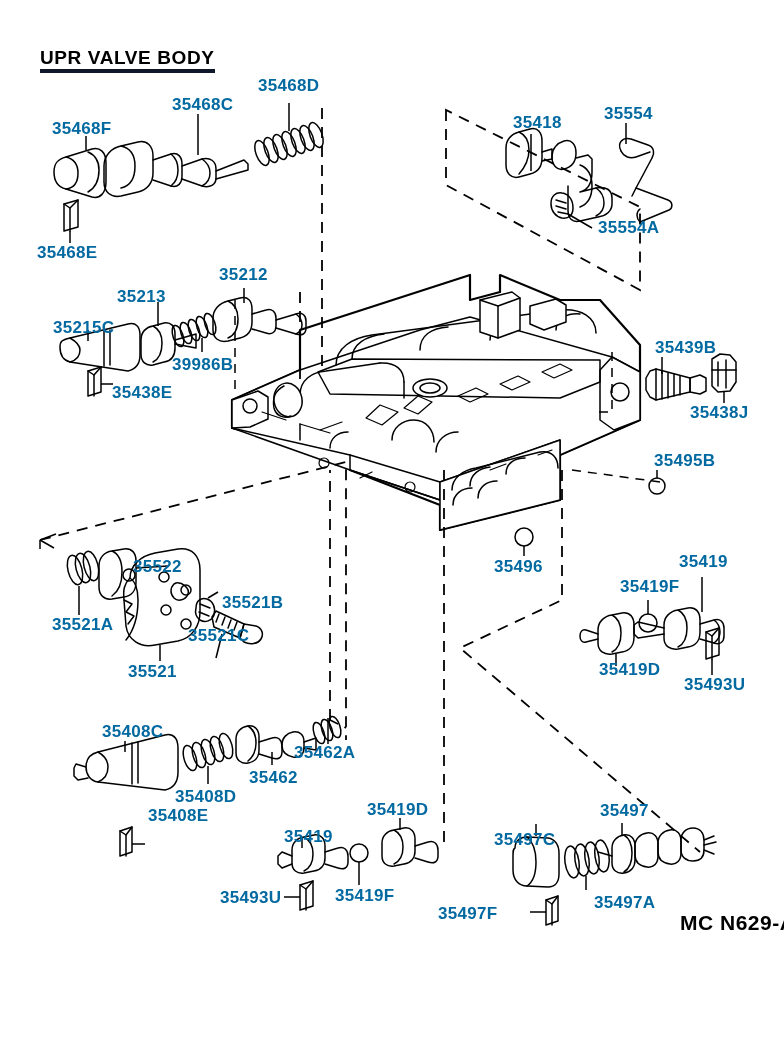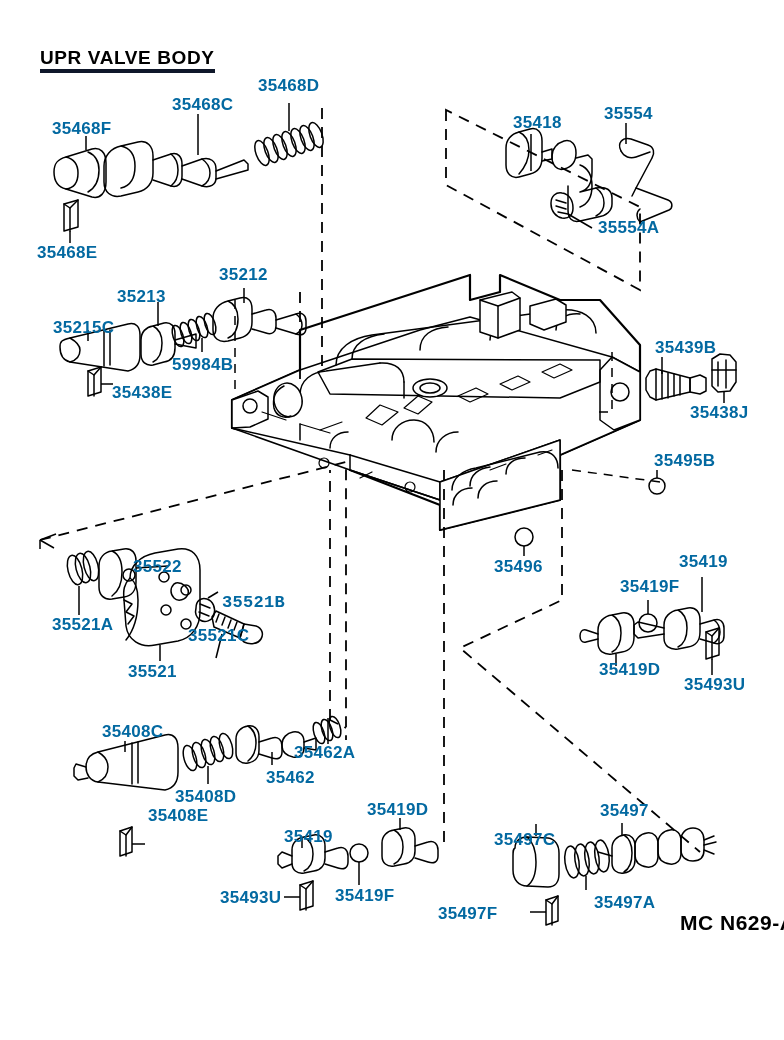--- a/index.html
+++ b/index.html
@@ -474,42 +474,42 @@
   </svg>
 
   <div class="title" style="left:40px; top:48px;">UPR VALVE BODY</div>
 
   <div class="lbl" style="left:52px; top:120px;">35468F</div>
   <div class="lbl" style="left:172px; top:96px;">35468C</div>
   <div class="lbl" style="left:258px; top:77px;">35468D</div>
   <div class="lbl" style="left:37px; top:244px;">35468E</div>
   <div class="lbl" style="left:53px; top:319px;">35215C</div>
   <div class="lbl" style="left:117px; top:288px;">35213</div>
-  <div class="lbl" style="left:172px; top:356px;">59984B</div>
+  <div class="lbl" style="left:172px; top:356px;">39986B</div>
   <div class="lbl" style="left:219px; top:266px;">35212</div>
   <div class="lbl" style="left:112px; top:384px;">35438E</div>
   <div class="lbl" style="left:513px; top:114px;">35418</div>
   <div class="lbl" style="left:604px; top:105px;">35554</div>
   <div class="lbl" style="left:598px; top:219px;">35554A</div>
   <div class="lbl" style="left:643px; top:339px;margin-left:12px;">35439B</div>
   <div class="lbl" style="left:690px; top:404px;">35438J</div>
   <div class="lbl" style="left:654px; top:452px;text-align:right;">35495B</div>
   <div class="lbl" style="left:494px; top:558px;">35496</div>
   <div class="lbl" style="left:133px; top:558px;">35522</div>
   <div class="lbl" style="left:52px; top:616px;">35521A</div>
-  <div class="lbl" style="left:222px; top:594px;font-family:Liberation Mono, monospace;">35521B</div>
+  <div class="lbl" style="left:222px; top:594px;">35521B</div>
   <div class="lbl" style="left:128px; top:663px;">35521</div>
   <div class="lbl" style="left:188px; top:627px;">35521C</div>
   <div class="lbl" style="left:679px; top:553px;">35419</div>
   <div class="lbl" style="left:620px; top:578px;">35419F</div>
   <div class="lbl" style="left:599px; top:661px;">35419D</div>
   <div class="lbl" style="left:684px; top:676px;">35493U</div>
   <div class="lbl" style="left:102px; top:723px;">35408C</div>
   <div class="lbl" style="left:175px; top:788px;">35408D</div>
-  <div class="lbl" style="left:266px; top:769px;">35462</div>
+  <div class="lbl" style="left:249px; top:769px;">35462</div>
   <div class="lbl" style="left:294px; top:744px;">35462A</div>
   <div class="lbl" style="left:148px; top:807px;">35408E</div>
   <div class="lbl" style="left:284px; top:828px;">35419</div>
   <div class="lbl" style="left:220px; top:889px;">35493U</div>
   <div class="lbl" style="left:335px; top:887px;">35419F</div>
   <div class="lbl" style="left:367px; top:801px;">35419D</div>
   <div class="lbl" style="left:494px; top:831px;">35497C</div>
   <div class="lbl" style="left:550px; top:894px;padding-left:44px;">35497A</div>
   <div class="lbl" style="left:600px; top:802px;">35497</div>
   <div class="lbl" style="left:438px; top:905px;">35497F</div>

